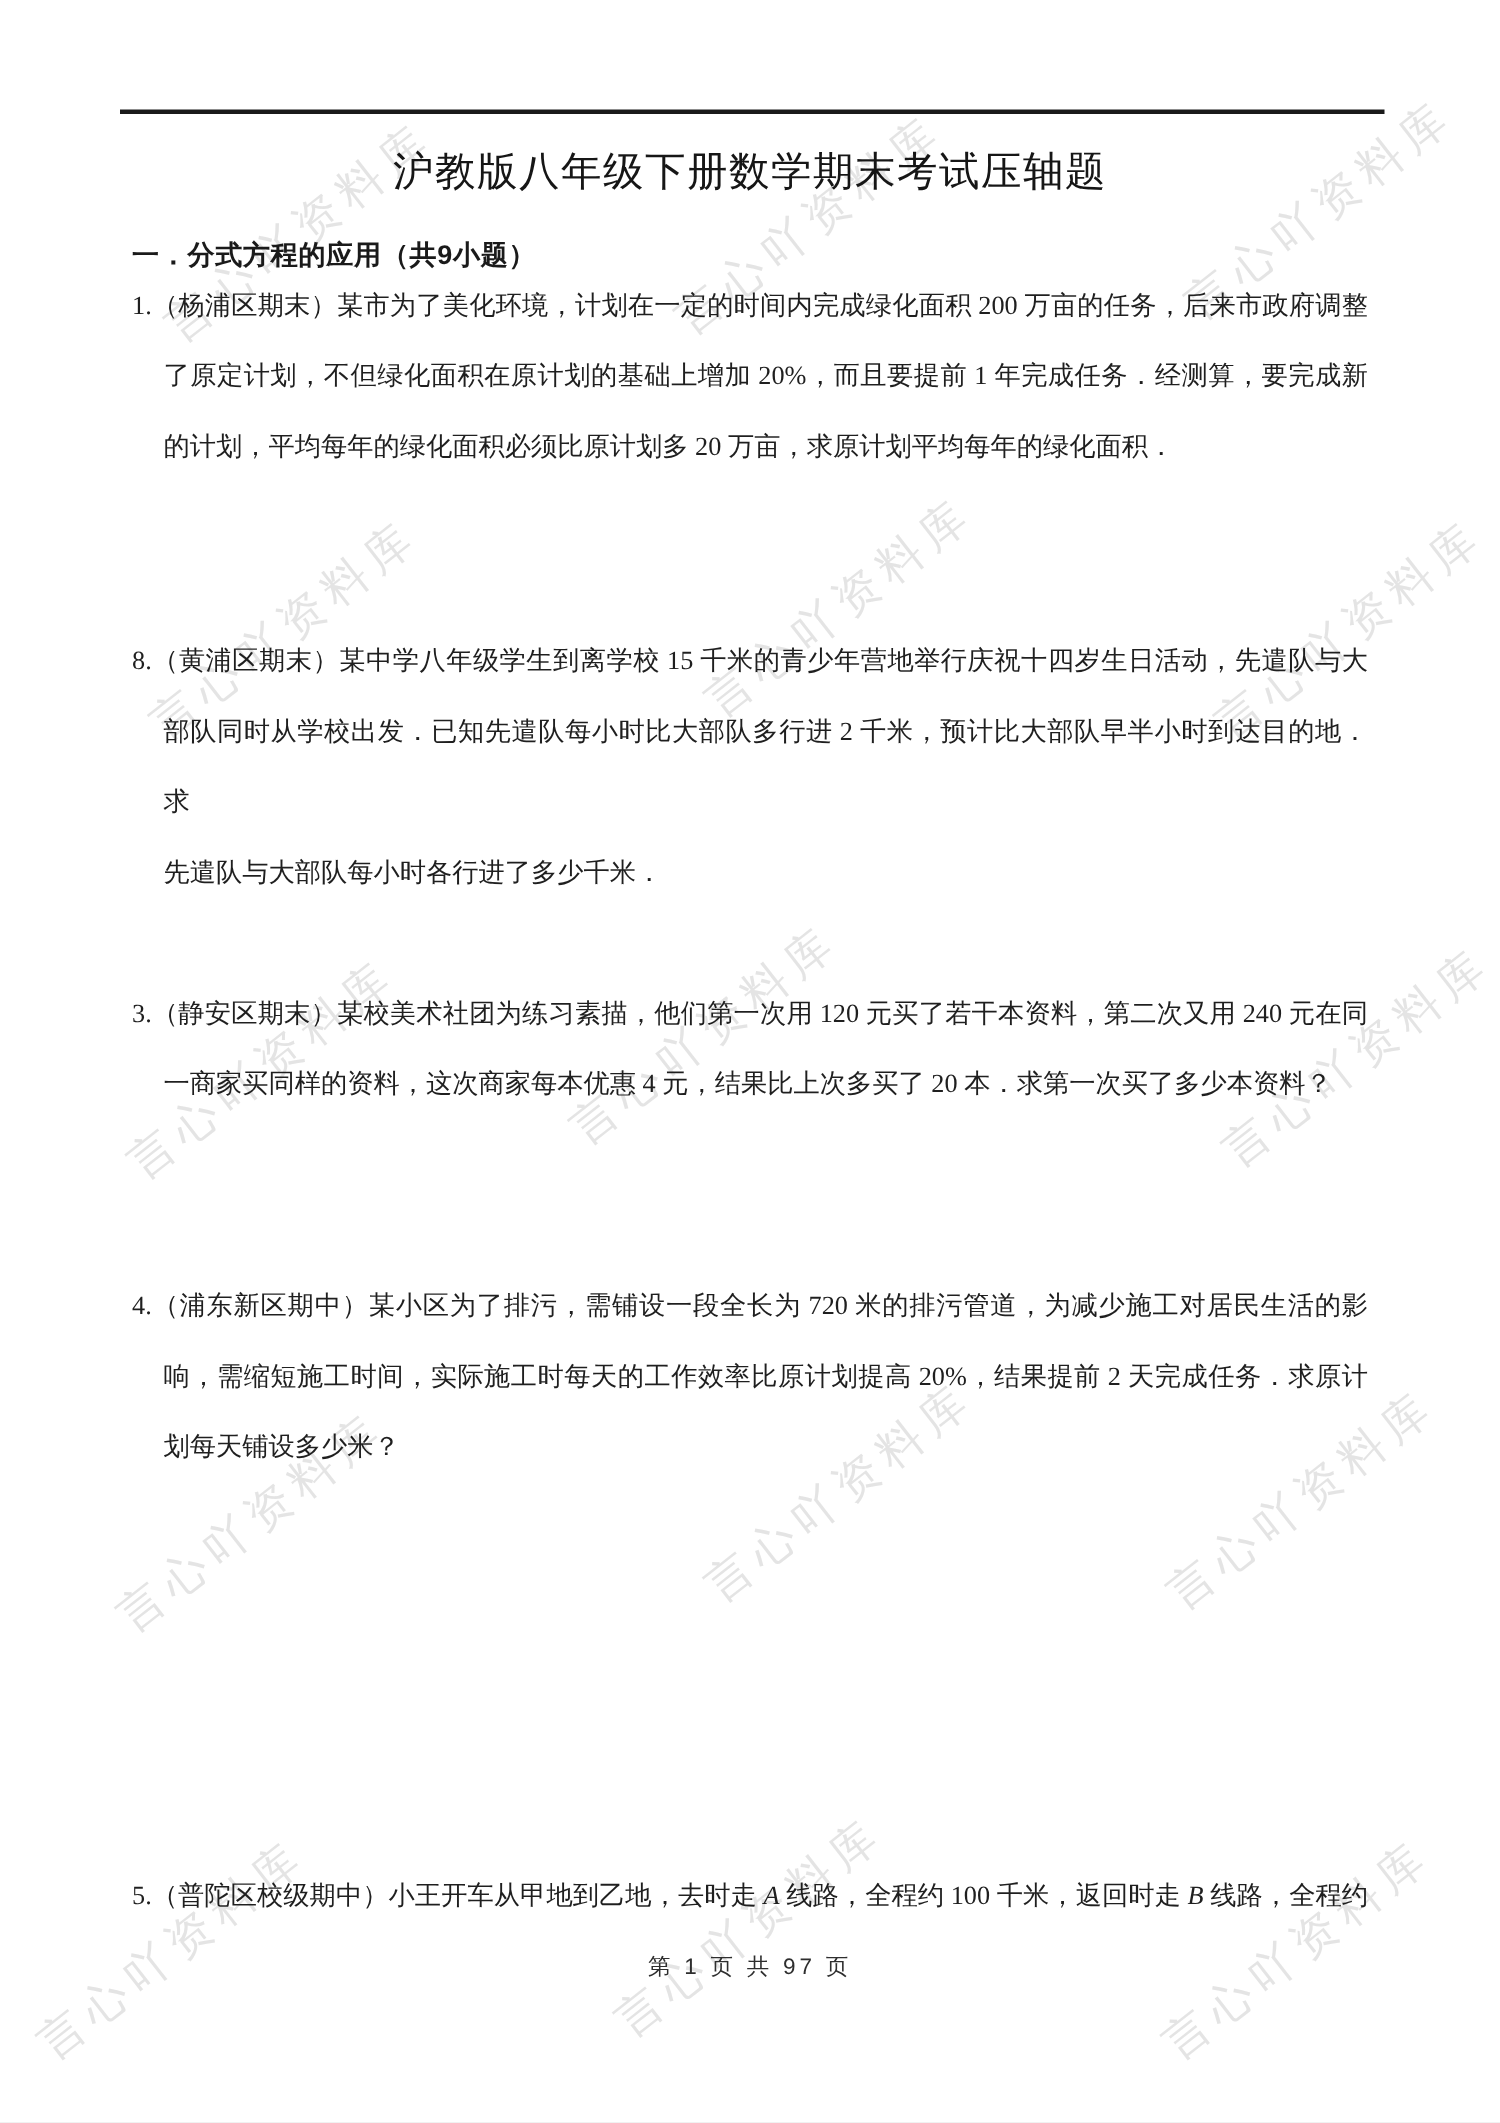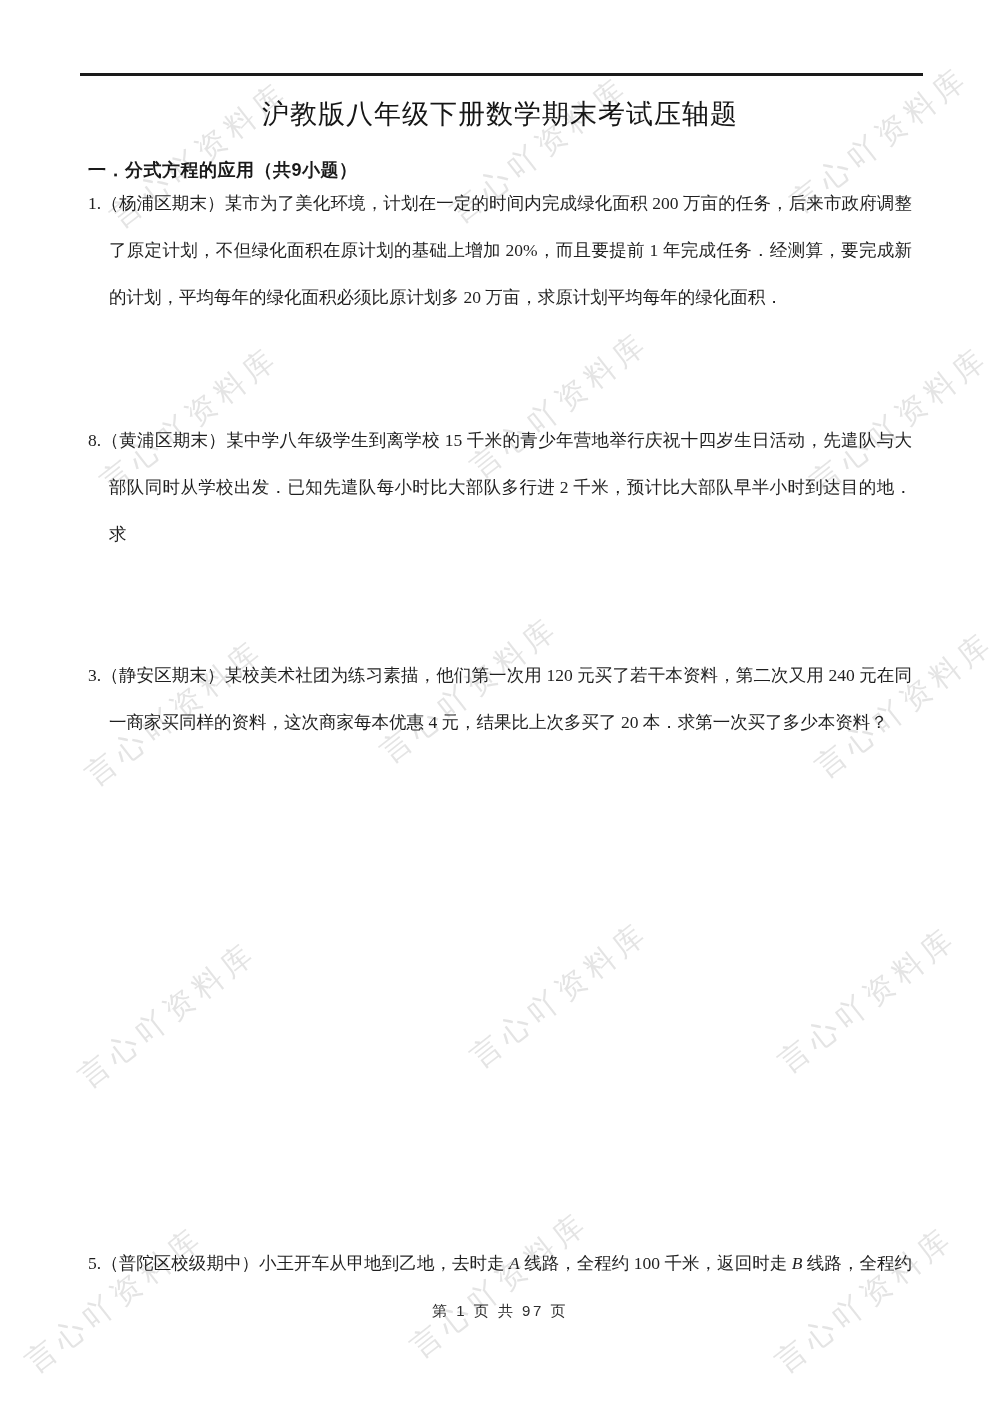--- a/index.html
+++ b/index.html
@@ -88,27 +88,33 @@
 
     <div class="question q1">
       <div class="q-line full">1.（杨浦区期末）某市为了美化环境，计划在一定的时间内完成绿化面积 200 万亩的任务，后来市政府调整</div>
       <div class="q-line full cont">了原定计划，不但绿化面积在原计划的基础上增加 20%，而且要提前 1 年完成任务．经测算，要完成新</div>
       <div class="q-line cont">的计划，平均每年的绿化面积必须比原计划多 20 万亩，求原计划平均每年的绿化面积．</div>
     </div>
 
     <div class="question q2">
       <div class="q-line full">8.（黄浦区期末）某中学八年级学生到离学校 15 千米的青少年营地举行庆祝十四岁生日活动，先遣队与大</div>
       <div class="q-line full cont">部队同时从学校出发．已知先遣队每小时比大部队多行进 2 千米，预计比大部队早半小时到达目的地．求</div>
+      <div class="q-line cont">先遣队与大部队每小时各行进了多少千米．</div>
     </div>
 
     <div class="question q3">
       <div class="q-line full">3.（静安区期末）某校美术社团为练习素描，他们第一次用 120 元买了若干本资料，第二次又用 240 元在同</div>
       <div class="q-line cont">一商家买同样的资料，这次商家每本优惠 4 元，结果比上次多买了 20 本．求第一次买了多少本资料？</div>
     </div>
 
+    <div class="question q4">
+      <div class="q-line full">4.（浦东新区期中）某小区为了排污，需铺设一段全长为 720 米的排污管道，为减少施工对居民生活的影</div>
+      <div class="q-line full cont">响，需缩短施工时间，实际施工时每天的工作效率比原计划提高 20%，结果提前 2 天完成任务．求原计</div>
+      <div class="q-line cont">划每天铺设多少米？</div>
+    </div>
 
     <div class="question q5">
       <div class="q-line full">
         <span>5.（普陀区校级期中）小王开车从甲地到乙地，去时走 </span><span class="var">A</span><span> 线路，全程约 100 千米，返回时走 </span><span class="var">B</span><span> 线路，全程约</span>
       </div>
     </div>
 
     <div class="page-footer">第 1 页 共 97 页</div>
   </div>
 </div>

